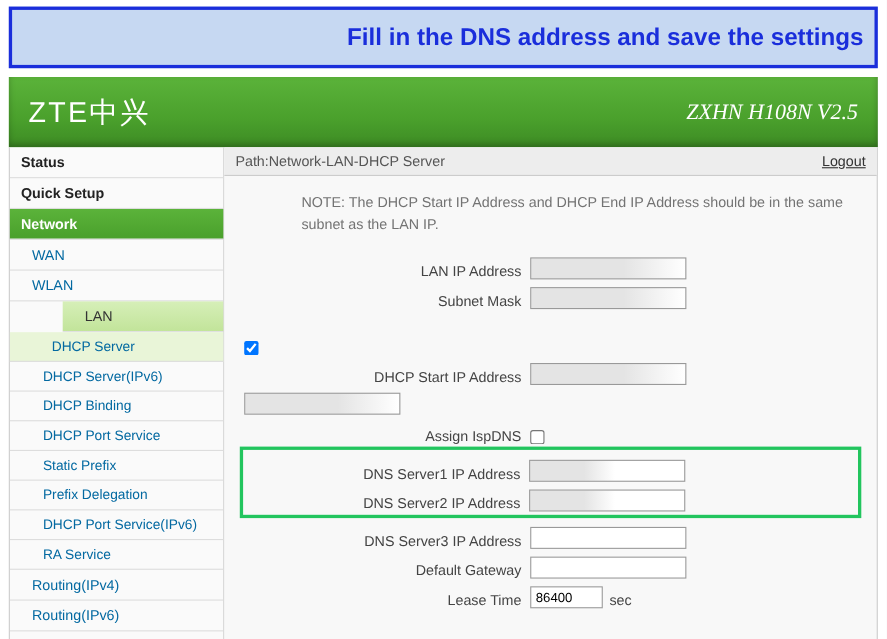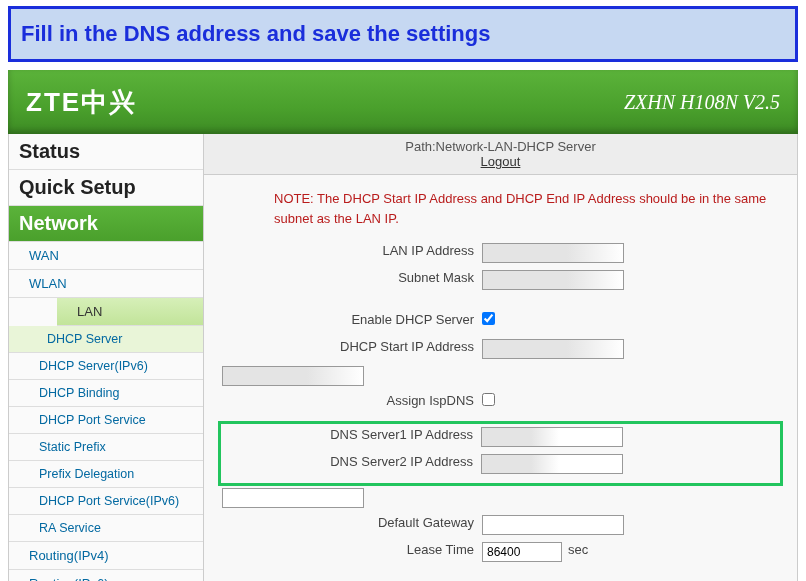--- a/index.html
+++ b/index.html
@@ -8,53 +8,53 @@
       font-size: 13px;
       background: #fff;
       width: 806px;
       color: #333;
     }
     .caption-bar {
       margin: 6px 8px 8px 8px;
       border: 3px solid #1a2edb;
       background: #c6d8f2;
       padding: 12px 10px;
-      text-align: left;
+      text-align: right;
       color: #1a2edb;
       font-size: 22px;
       font-weight: bold;
     }
     .header {
       background: linear-gradient(180deg, #5bb33a 0%, #4aa02c 60%, #3d8b24 100%);
       color: #fff;
       height: 64px;
       display: flex;
       align-items: center;
       justify-content: space-between;
       padding: 0 18px;
       margin: 0 8px;
       box-shadow: inset 0 -3px 6px rgba(0,0,0,0.25);
     }
-    .logo { font-size: 26px; font-weight: bold; letter-spacing: 2px; }
+    .logo { font-size: 26px; font-weight: normal; letter-spacing: 2px; }
     .model { font-size: 20px; font-style: italic; font-family: Georgia, 'Times New Roman', serif; text-align: right; }
     .layout { display: flex; margin: 0 8px; }
     .sidebar {
       width: 196px;
       border: 1px solid #ccc;
       border-top: none;
       background: #fafafa;
     }
     .sb-item {
       padding: 6px 10px;
       border-bottom: 1px solid #ddd;
       cursor: pointer;
       font-size: 13px;
       color: #0369a1;
     }
-    .sb-item.top { font-weight: bold; font-size: 20px; color: #222; }
+    .sb-item.top { font-weight: bold; font-size: 13px; color: #222; }
     .sb-item.section { font-weight: bold; font-size: 15px; color: #222; }
     .sb-item.selected {
       background: linear-gradient(180deg, #5bb33a 0%, #4aa02c 100%);
       color: #fff;
     }
     .sb-item.sub { padding-left: 20px; }
     .sb-item.sub.active {
       background: linear-gradient(180deg, #d6efb8 0%, #c2e49a 100%);
       color: #333;
       margin-left: 48px;
@@ -71,34 +71,33 @@
     }
     .pathbar {
       background: #ededed;
       border-bottom: 1px solid #ccc;
       padding: 5px 10px;
       display: flex;
       align-items: center;
       justify-content: space-between;
       font-size: 13px;
       color: #555;
-      flex-direction: column;
     }
     .pathbar a { text-decoration: underline; color: #333; cursor: pointer; }
     .note {
       padding: 14px 28px 10px 70px;
-      color: #b91c1c;
+      color: #737373;
       font-size: 13px;
       line-height: 1.5;
       max-width: 640px;
     }
     .form-area { padding: 4px 18px 10px 18px; }
     .row {
       display: flex;
-      align-items: flex-start;
+      align-items: flex-end;
       height: 26px;
       margin: 1px 0;
     }
     .row label {
       width: 260px;
       text-align: right;
       padding-right: 8px;
       color: #444;
     }
     .row input[type=text] {
@@ -173,21 +172,20 @@
         <input type="text" class="blurred" value="" style="">
       </div>
       <div class="row">
         <label>Subnet Mask</label>
         <input type="text" class="blurred" value="" style="">
       </div>
 
       <div class="gap"></div>
 
       <div class="row">
-        <label>Enable DHCP Server</label>
         <input type="checkbox" checked="" style="">
       </div>
       <div class="row">
         <label>DHCP Start IP Address</label>
         <input type="text" class="blurred" value="" style="">
       </div>
       <div class="row">
         <input type="text" class="blurred" value="" style="">
       </div>
       <div class="row">
@@ -200,26 +198,27 @@
           <label>DNS Server1 IP Address</label>
           <input type="text" class="blurred-short" value="" style="">
         </div>
         <div class="row">
           <label>DNS Server2 IP Address</label>
           <input type="text" class="blurred-short" value="" style="">
         </div>
       </div>
 
       <div class="row">
+        <label>DNS Server3 IP Address</label>
         <input type="text" value="" style="">
       </div>
       <div class="row">
         <label>Default Gateway</label>
         <input type="text" value="" style="">
       </div>
       <div class="row">
         <label>Lease Time</label>
-        <input type="text" style="width: 80px;" value="86400">
+        <input type="text" style="width: 66px;" value="86400">
         <span class="suffix">sec</span>
       </div>
     </div>
   </div>
 </div>
 
 </body></html>

